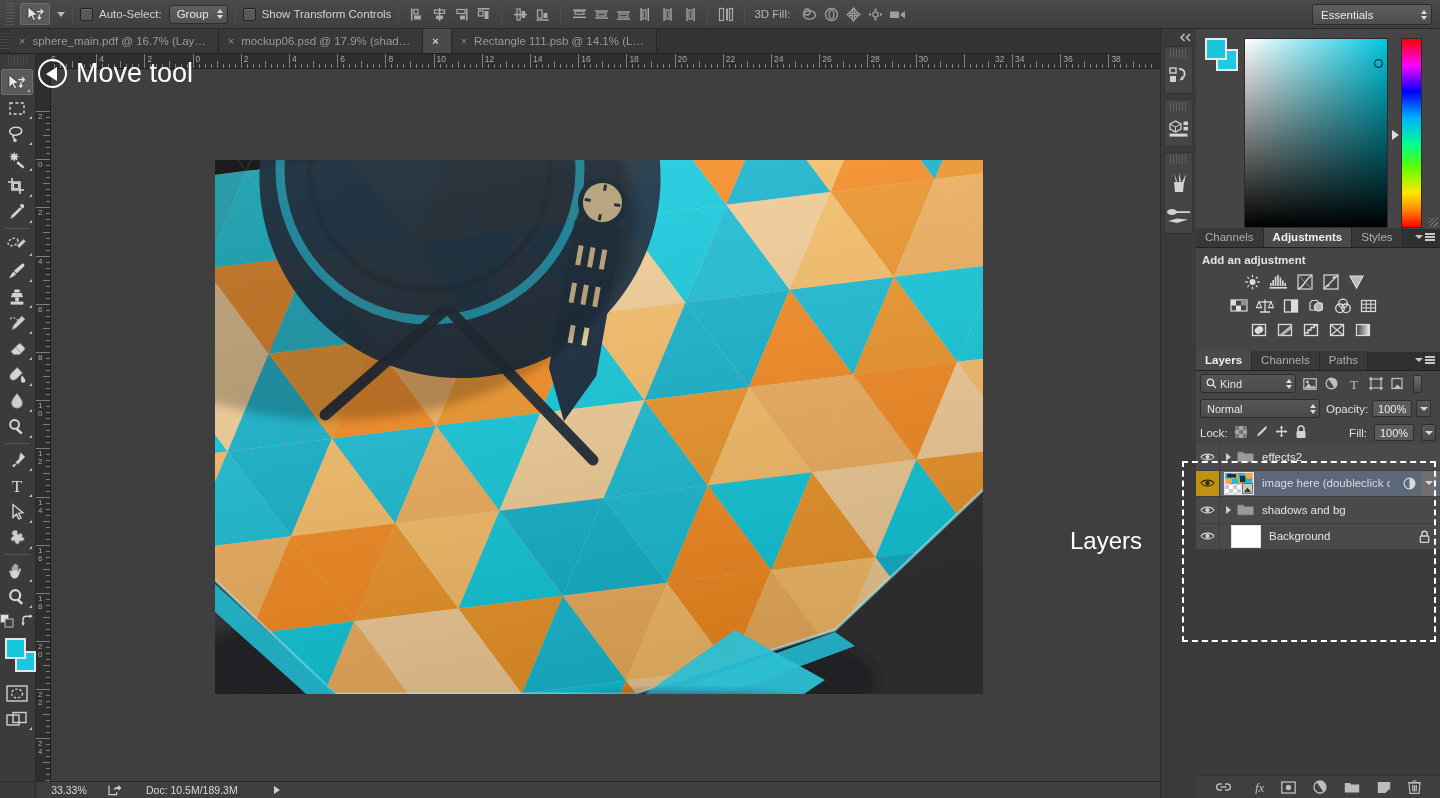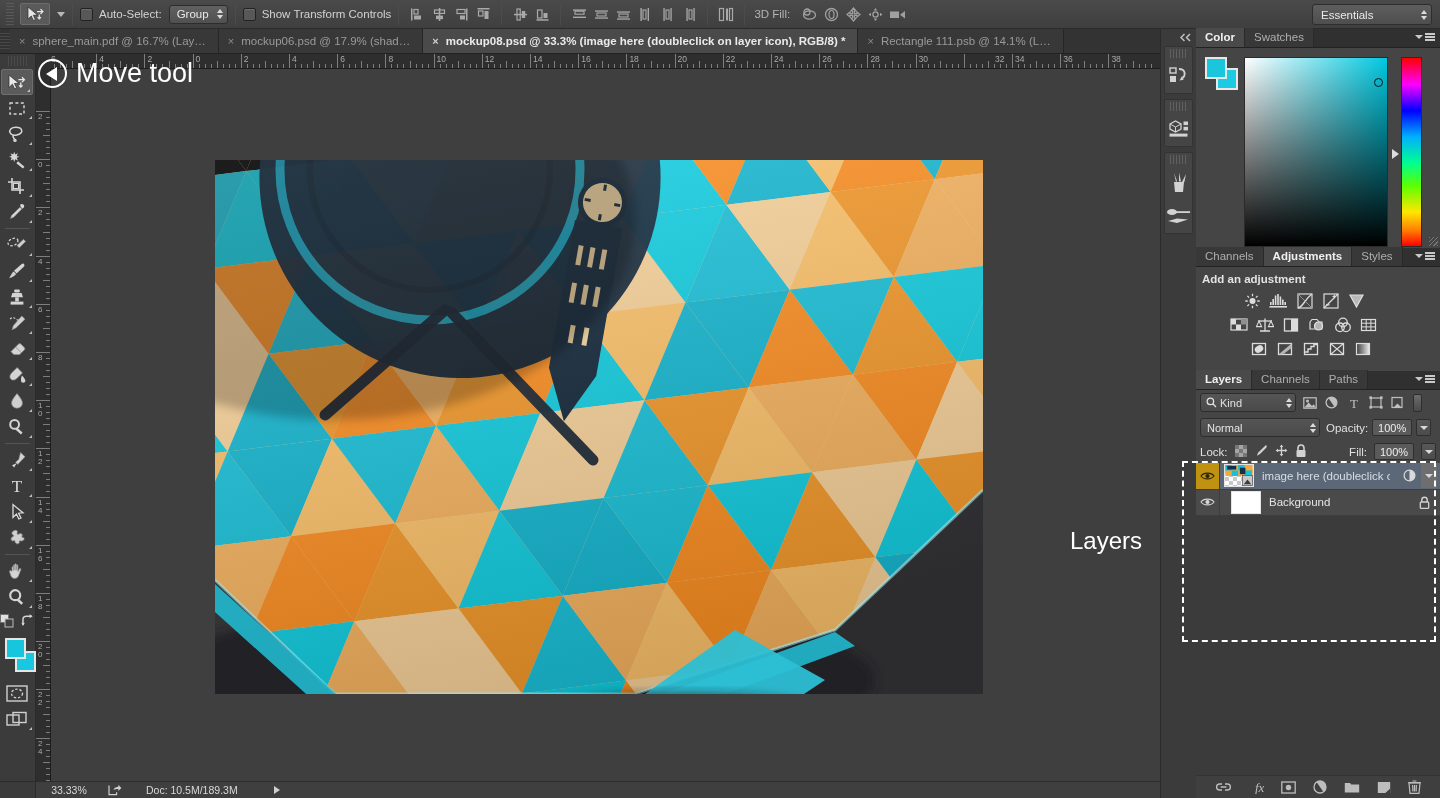--- a/index.html
+++ b/index.html
@@ -376,21 +376,20 @@
   <div class="tab">
     <span class="x">×</span>
     <span>sphere_main.pdf @ 16.7% (Lay…</span>
   </div>
   <div class="tab">
     <span class="x">×</span>
     <span>mockup06.psd @ 17.9% (shad…</span>
   </div>
   <div class="tab active">
     <span class="x">×</span>
-    <span>mockup08.psd @ 33.3% (image here (doubleclick on layer icon), RGB/8) *</span>
   </div>
   <div class="tab">
     <span class="x">×</span>
     <span>Rectangle 111.psb @ 14.1% (L…</span>
   </div>
 </div>
 
 <div id="toolbox">
   <div class="tgrip2"></div>
 
@@ -1259,32 +1258,20 @@
         <rect x="9" y="4.2" width="15" height="1.8" fill="#d2d2d2"></rect>
         <path d="M2 14 L11 11.4 L22 12.6 L11 16 Z" fill="#d2d2d2"></path>
       </svg>
     </div>
   </div>
 </div>
 
 <div id="panels">
 
   <div class="panel">
-    <div class="ptabs">
-      <div class="ptab active">Color</div>
-      <div class="ptab">Swatches</div>
-      <div class="pmenu">
-        <span class="ar"></span>
-        <span class="lines">
-            <i></i>
-            <i></i>
-            <i></i>
-          </span>
-      </div>
-    </div>
     <div id="color-body">
       <div id="fgbg">
         <div class="cs b"></div>
         <div class="cs f"></div>
       </div>
       <div id="color-field">
         <div class="base"></div>
         <div class="wh"></div>
         <div class="bk"></div>
         <div class="ring"></div>
@@ -1552,20 +1539,35 @@
       <span style="flex:1"></span>
       <span style="font-size:11.5px;color:#e0e0e0">Fill:</span>
       <div class="numbox">100%</div>
       <div class="numarrow">
         <span style="width:0;height:0;border-left:4px solid transparent;border-right:4px solid transparent;border-top:4px solid #d8d8d8"></span>
       </div>
     </div>
 
     <div id="layer-list">
 
+      <div class="layer-row">
+        <div class="eye-cell">
+          <svg width="15" height="10" viewBox="0 0 15 10">
+            <path d="M1 5 C3.5 1.2 11.5 1.2 14 5 C11.5 8.8 3.5 8.8 1 5 Z" fill="none" stroke="#d6d6d6" stroke-width="1.1"></path>
+            <circle cx="7.5" cy="5" r="2.1" fill="#d6d6d6"></circle>
+          </svg>
+        </div>
+        <span class="disc">
+            <i class="t"></i>
+          </span>
+        <svg class="folder" viewBox="0 0 17 13">
+          <path d="M0.5 2 L6 2 L7.4 3.6 L16.5 3.6 L16.5 12 L0.5 12 Z" fill="#9b9b9b" stroke="#6e6e6e" stroke-width=".8"></path>
+        </svg>
+        <span class="lname">effects2</span>
+      </div>
 
 
       <div class="layer-row selected">
         <div class="eye-cell">
           <svg width="15" height="10" viewBox="0 0 15 10">
             <path d="M1 5 C3.5 1.2 11.5 1.2 14 5 C11.5 8.8 3.5 8.8 1 5 Z" fill="none" stroke="#2d2305" stroke-width="1.1"></path>
             <circle cx="7.5" cy="5" r="2.1" fill="#2d2305"></circle>
           </svg>
         </div>
         <div class="thumb">
@@ -1591,20 +1593,35 @@
         <span class="lname" style="max-width:128px">image here (doubleclick on…</span>
         <svg width="13" height="13" viewBox="0 0 13 13" style="position:absolute;right:24px">
           <circle cx="6.5" cy="6.5" r="5.4" fill="none" stroke="#dadada" stroke-width="1.2"></circle>
           <path d="M6.5 1.1 A5.4 5.4 0 0 1 6.5 11.9 Z" fill="#dadada"></path>
         </svg>
         <div style="position:absolute;right:3px;width:16px;height:25px;background:#6e6e6e;display:flex;align-items:center;justify-content:center">
           <span style="width:0;height:0;border-left:4px solid transparent;border-right:4px solid transparent;border-top:4px solid #d8d8d8"></span>
         </div>
       </div>
 
+      <div class="layer-row">
+        <div class="eye-cell">
+          <svg width="15" height="10" viewBox="0 0 15 10">
+            <path d="M1 5 C3.5 1.2 11.5 1.2 14 5 C11.5 8.8 3.5 8.8 1 5 Z" fill="none" stroke="#d6d6d6" stroke-width="1.1"></path>
+            <circle cx="7.5" cy="5" r="2.1" fill="#d6d6d6"></circle>
+          </svg>
+        </div>
+        <span class="disc">
+            <i class="t"></i>
+          </span>
+        <svg class="folder" viewBox="0 0 17 13">
+          <path d="M0.5 2 L6 2 L7.4 3.6 L16.5 3.6 L16.5 12 L0.5 12 Z" fill="#9b9b9b" stroke="#6e6e6e" stroke-width=".8"></path>
+        </svg>
+        <span class="lname">shadows and bg</span>
+      </div>
 
       <div class="layer-row">
         <div class="eye-cell">
           <svg width="15" height="10" viewBox="0 0 15 10">
             <path d="M1 5 C3.5 1.2 11.5 1.2 14 5 C11.5 8.8 3.5 8.8 1 5 Z" fill="none" stroke="#d6d6d6" stroke-width="1.1"></path>
             <circle cx="7.5" cy="5" r="2.1" fill="#d6d6d6"></circle>
           </svg>
         </div>
         <div class="thumb" style="background:#fff;margin-left:11px"></div>
         <span class="lname">Background</span>

